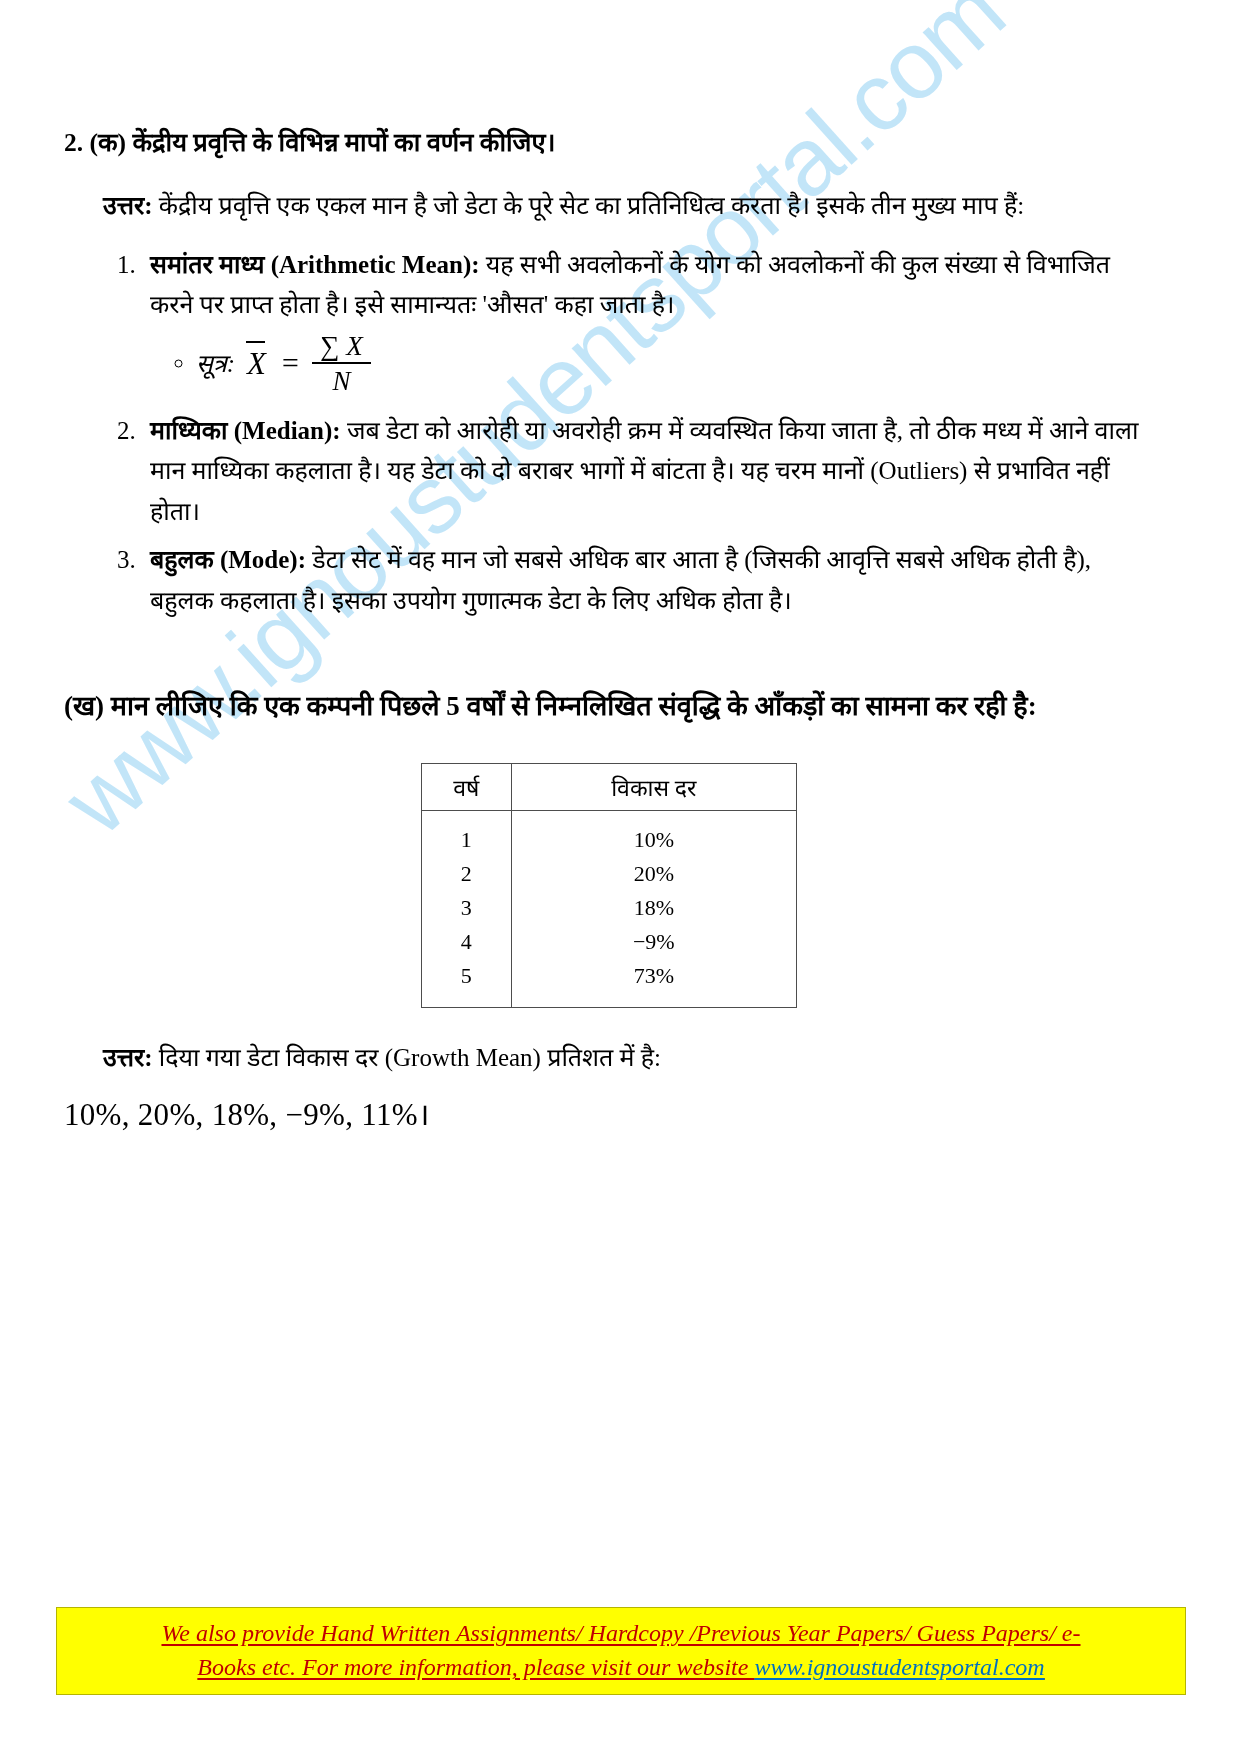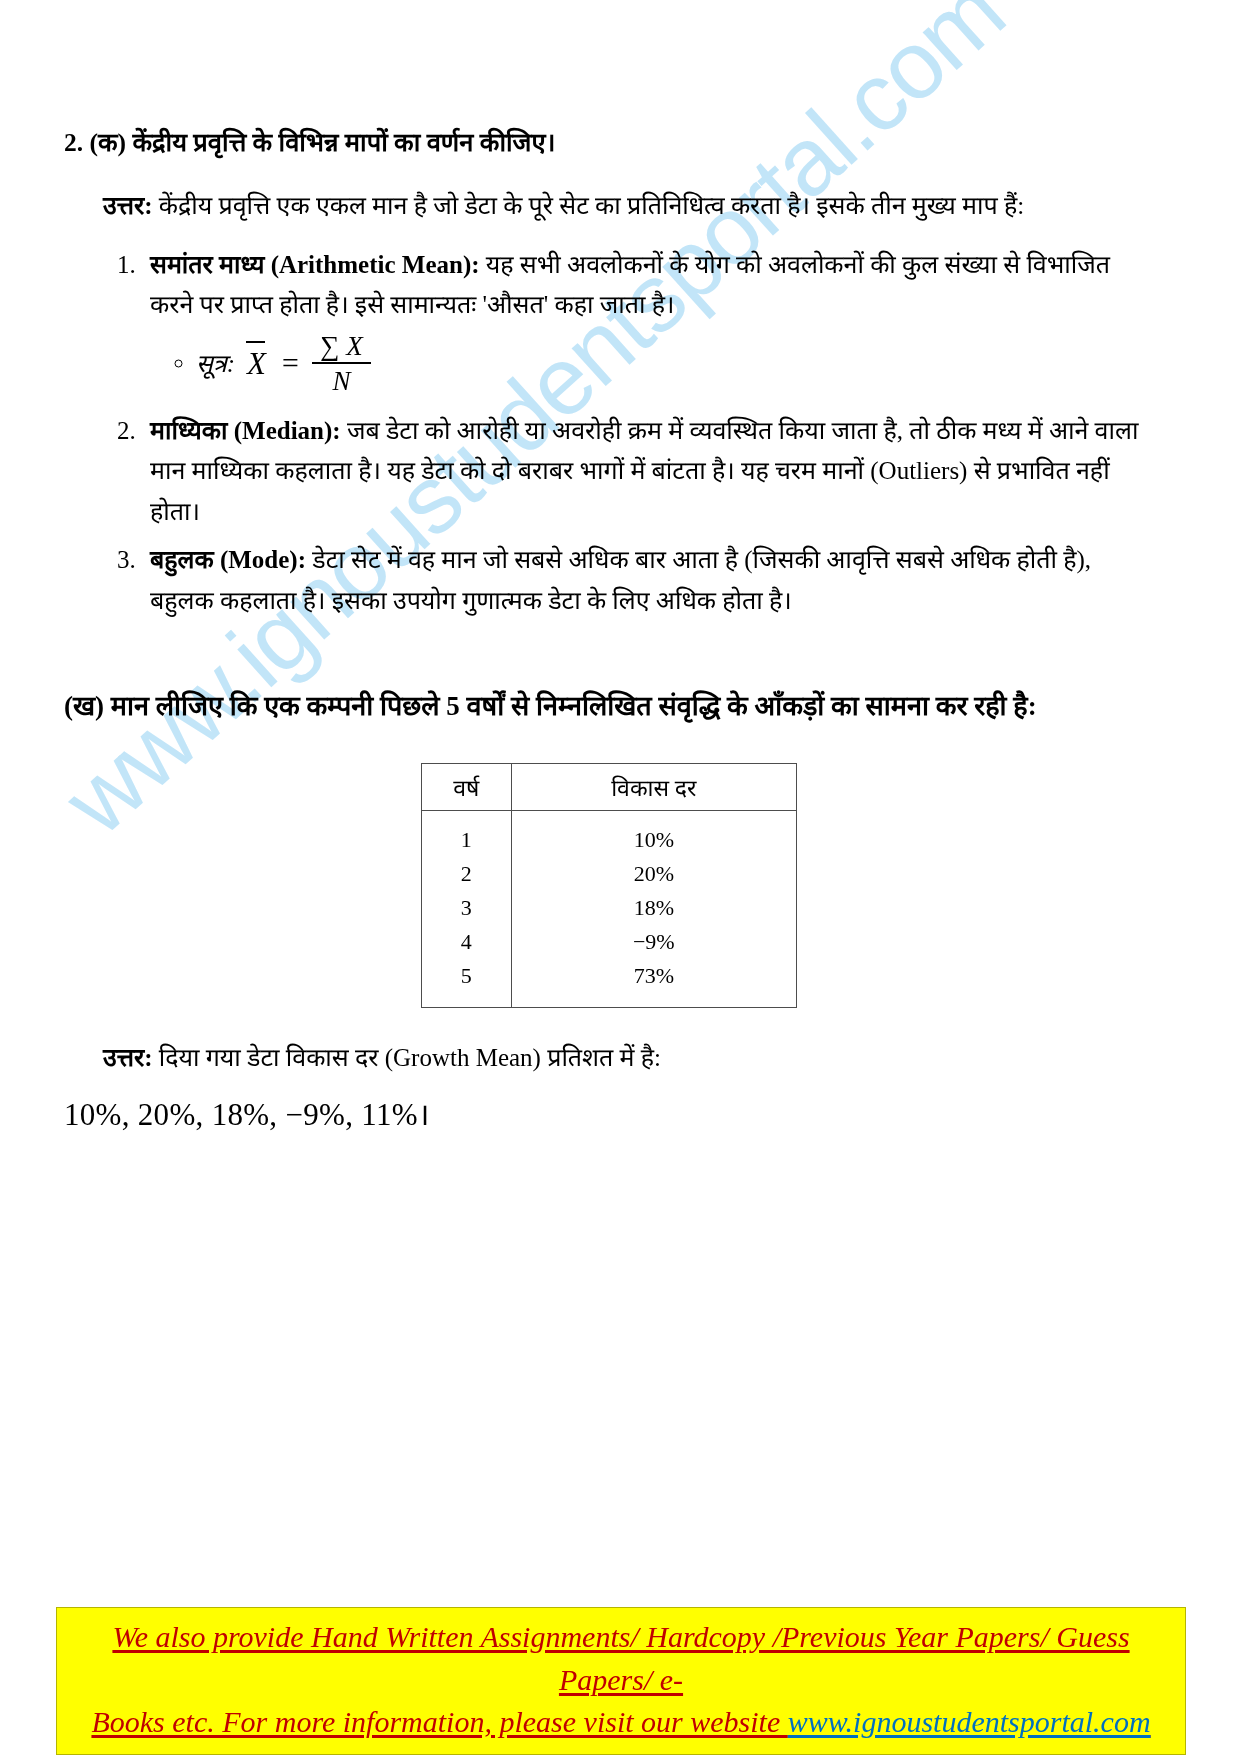--- a/index.html
+++ b/index.html
@@ -211,21 +211,21 @@
     background: #ffff00;
     border: 1.5px solid #b5b500;
     padding: 8px 10px 10px 10px;
     box-sizing: border-box;
     text-align: center;
     z-index: 20;
   }
   .footer-banner .line {
     font-family: "Liberation Serif", serif;
     font-style: italic;
-    font-size: 30px;
+    font-size: 24px;
     line-height: 1.42;
     color: #c00000;
     text-decoration: underline;
     text-underline-offset: 3px;
   }
   .footer-banner .site {
     color: #0070c0;
     font-style: italic;
     text-decoration: underline;
   }

